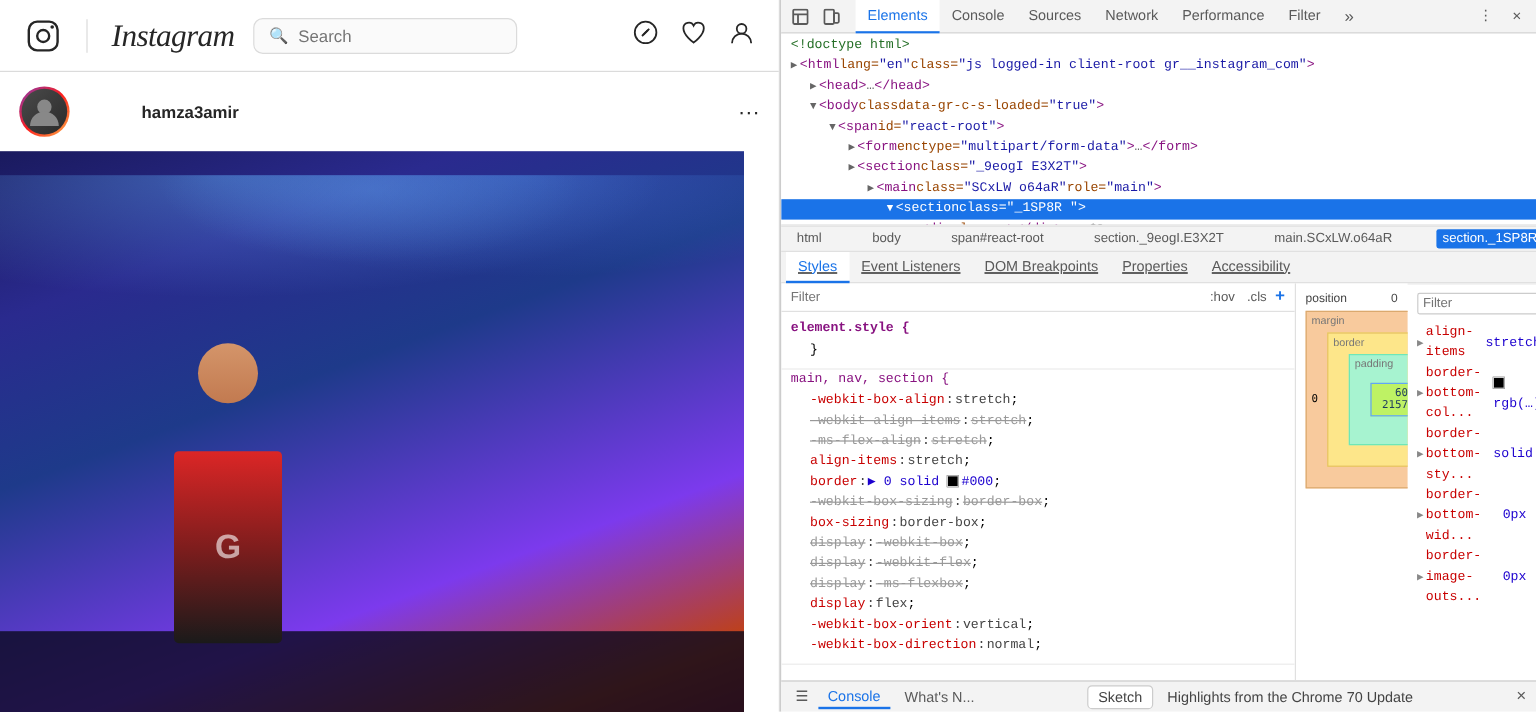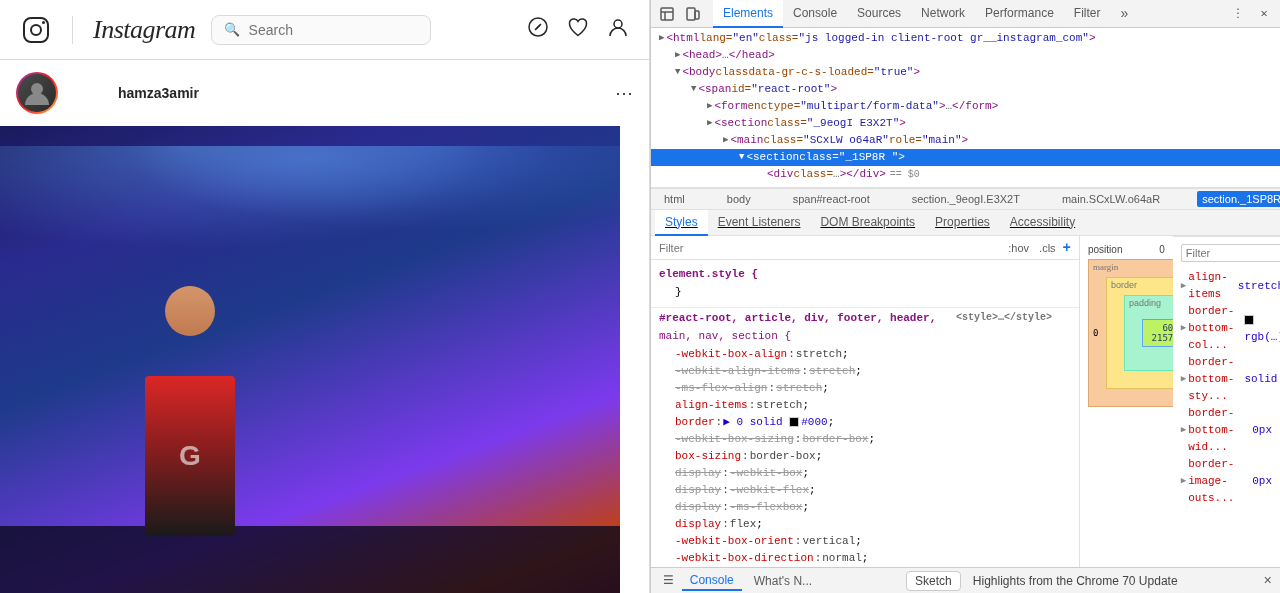--- a/index.html
+++ b/index.html
@@ -633,20 +633,23 @@
       <div class="devtools-tab" style="font-size:14px;">»</div>
     </div>
     <div class="devtools-icons-right">
       <div class="devtools-icon-btn">⋮</div>
       <div class="devtools-icon-btn">✕</div>
     </div>
   </div>
 
   <div class="dom-tree">
     <div class="dom-line">
+      <span class="dom-comment">&lt;!doctype html&gt;</span>
+    </div>
+    <div class="dom-line">
       <span class="dom-arrow">▶</span>
       <span class="dom-tag">&lt;html </span>
       <span class="dom-attr-name">lang=</span>
         <span class="dom-attr-val">"en"</span>
       <span class="dom-attr-name"> class=</span>
         <span class="dom-attr-val">"js logged-in client-root gr__instagram_com"</span>
       <span class="dom-tag">&gt;</span>
     </div>
     <div class="dom-line">
       <span style="display:inline-block;width:16px"></span>
@@ -759,23 +762,20 @@
         <div class="style-block">
           <div class="style-selector">
             <span class="selector-text">element.style {</span>
           </div>
           <div class="style-rule">
             <span>}</span>
           </div>
         </div>
 
         <div class="style-block">
-          <div class="style-selector">
-            <span class="selector-text">#react-root, article, div, footer, header,&nbsp;&nbsp;&nbsp;<span style="color:#777;font-size:10px;float:right;">&lt;style&gt;…&lt;/style&gt;</span></span>
-          </div>
           <div style="padding-left:0px; font-family:'Courier New',monospace; font-size:11px; color:#881280; padding-bottom:2px;">main, nav, section {</div>
 
           <div class="style-rule">
             <span class="prop-name">-webkit-box-align</span>
             <span class="prop-colon">:</span>
             <span class="prop-value keyword">stretch</span>
               <span>;</span>
           </div>
           <div class="style-rule strikethrough">
             <span class="prop-name">-webkit-align-items</span>
@@ -858,21 +858,21 @@
 
       <div class="box-model-panel">
         <div style="display:flex; justify-content:space-between; font-family:-apple-system,sans-serif; font-size:10px; color:#444; margin-bottom:4px;">
           <span>position</span>
           <span>0</span>
         </div>
 
         <div style="position:relative; width:176px; height:148px;">
 
           <div style="position:absolute;top:0;left:0;right:0;bottom:0;background:#f8ca9d;border:1px solid #dba96e;">
-            <span style="position:absolute;top:2px;left:4px;font-size:9px;color:#777;font-family:Liberation Serif, serif;">margin</span>
+            <span style="position:absolute;top:2px;left:4px;font-size:9px;color:#777;font-family:Liberation Sans, sans-serif;">margin</span>
             <span style="position:absolute;top:4px;left:50%;transform:translateX(-50%);font-size:9px;font-family:monospace;">-</span>
             <span style="position:absolute;top:50%;left:4px;transform:translateY(-50%);font-size:9px;font-family:monospace;">0</span>
             <span style="position:absolute;top:50%;right:4px;transform:translateY(-50%);font-size:9px;font-family:monospace;">0</span>
             <span style="position:absolute;bottom:4px;left:50%;transform:translateX(-50%);font-size:9px;font-family:monospace;">-</span>
           </div>
 
           <div style="position:absolute;top:18px;left:18px;right:18px;bottom:18px;background:#fde68a;border:1px solid #e5c060;">
             <span style="position:absolute;top:2px;left:4px;font-size:9px;color:#777;font-family:-apple-system,sans-serif;">border</span>
           </div>
 

